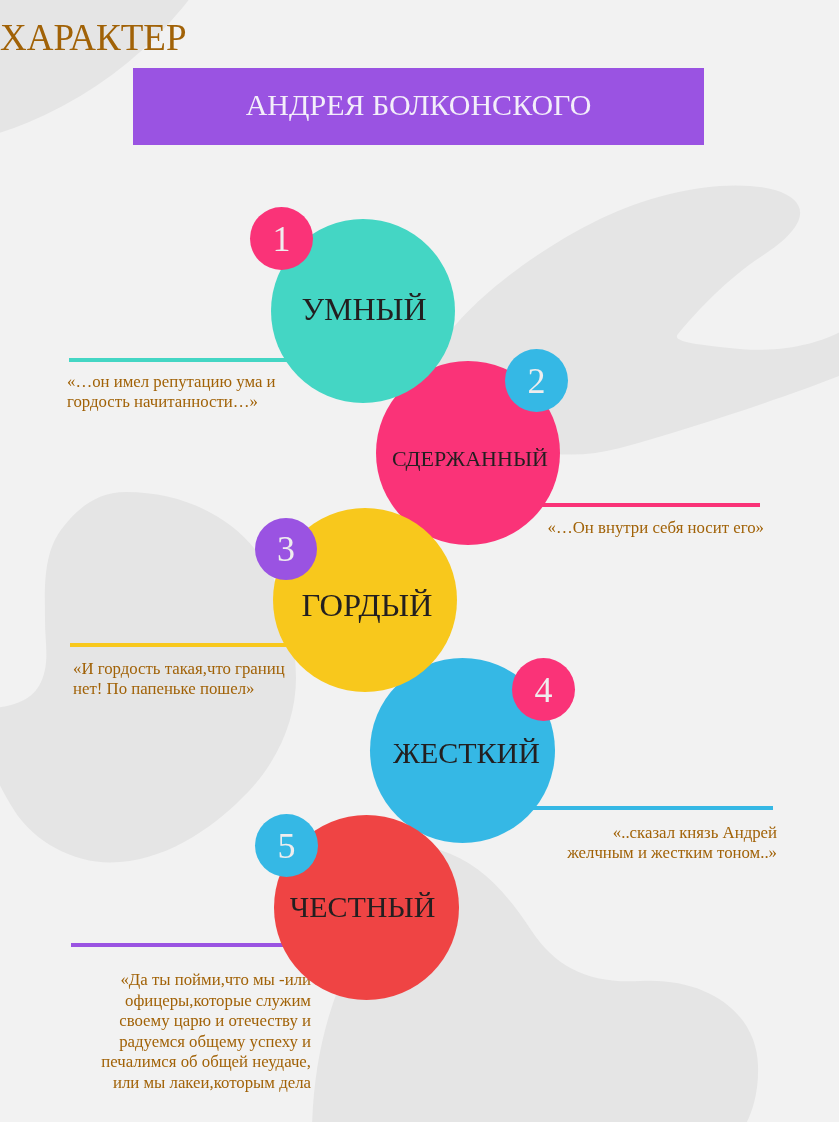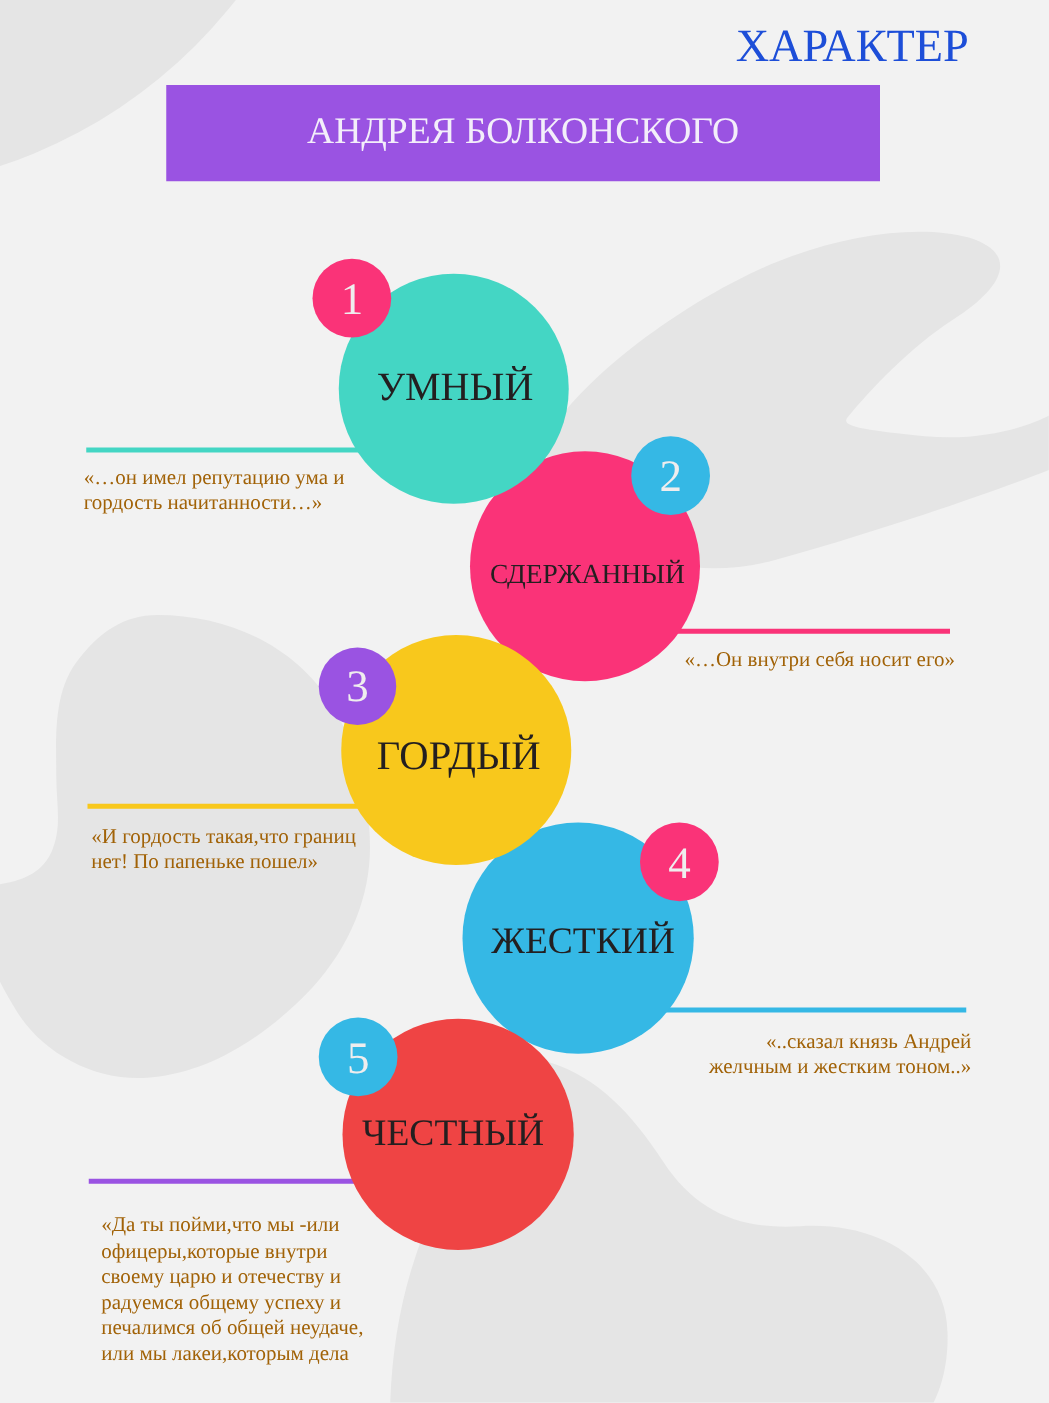--- a/index.html
+++ b/index.html
@@ -3,22 +3,22 @@
 <meta charset="utf-8">
 <title>Характер Андрея Болконского</title>
 <style>
   html,body{margin:0;padding:0;}
   body{width:839px;height:1122px;overflow:hidden;background:#f2f2f2;
        font-family:"Liberation Serif",serif;
        -webkit-font-smoothing:antialiased;}
   #poster{position:relative;width:839px;height:1122px;background:#f2f2f2;overflow:hidden;}
   #bgsvg{position:absolute;left:0;top:0;width:839px;height:1122px;display:block;}
 
-  .title{position:absolute;left:0;top:16px;width:775px;text-align:right;
-         font-size:37px;letter-spacing:0px;color:#1d4ed8;line-height:1.2;}
+  .title{position:absolute;left:0;top:16px;width:775px;text-align:left;
+         font-size:37px;letter-spacing:0px;color:#a16207;line-height:1.2;}
 
   .subbar{position:absolute;left:133px;top:68px;width:571px;height:77px;}
   .subbar .subtxt{position:absolute;left:0;top:0;width:100%;height:100%;
         display:flex;align-items:center;justify-content:center;
         color:#f3eefa;font-size:30px;letter-spacing:0px;line-height:1;box-sizing:border-box;padding-bottom:4px;}
 
   .bigcircle{position:absolute;border-radius:50%;display:flex;align-items:center;justify-content:center;}
   .bigcircle .lbl{color:#231f20;font-size:32px;letter-spacing:0px;white-space:nowrap;line-height:1;
                   }
 
@@ -119,23 +119,23 @@
     <div>желчным и жестким тоном..»</div>
   </div>
   <div class="bigcircle" style="left: 370px; top: 658px; width: 185px; height: 185px; z-index: 1; background-color: rgb(53, 184, 229);">
     <span class="lbl" style="font-size:30px;transform:translate(4px,2px);">ЖЕСТКИЙ</span>
   </div>
   <div class="numcircle" style="left: 512px; top: 658px; width: 63px; height: 63px; z-index: 3; background-color: rgb(250, 51, 120);">
     <span class="num">4</span>
   </div>
 
   <div class="rule" style="left: 71px; top: 943px; width: 310px; background-color: rgb(154, 83, 226);"></div>
-  <div class="quote" style="left:81px;top:970px;width:230px;line-height:20.6px;">
+  <div class="quote" style="left:81px;top:970px;width:230px;line-height:20.6px;text-align:right;">
     <div>«Да ты пойми,что мы -или</div>
-    <div>офицеры,которые внутри</div>
+    <div>офицеры,которые служим</div>
     <div>своему царю и отечеству и</div>
     <div>радуемся общему успеху и</div>
     <div>печалимся об общей неудаче,</div>
     <div>или мы лакеи,которым дела</div>
   </div>
   <div class="bigcircle" style="left: 274px; top: 815px; width: 185px; height: 185px; z-index: 2; background-color: #ef4444;">
     <span class="lbl" style="font-size:30px;transform:translate(-4px,-1px);">ЧЕСТНЫЙ</span>
   </div>
   <div class="numcircle" style="left: 255px; top: 814px; width: 63px; height: 63px; z-index: 3; background-color: rgb(53, 184, 229);">
     <span class="num">5</span>

